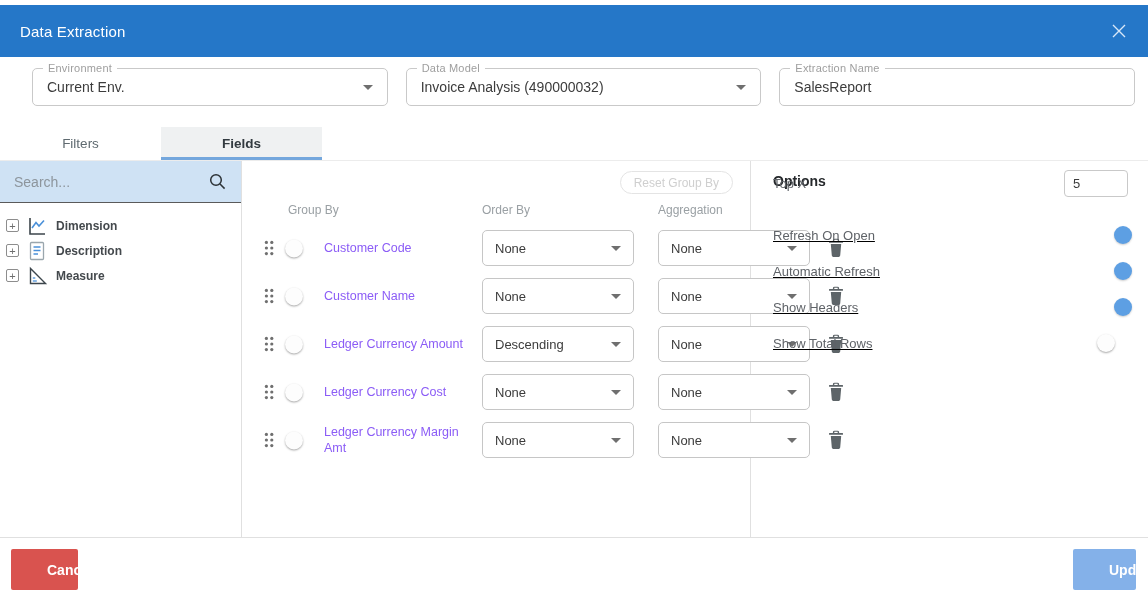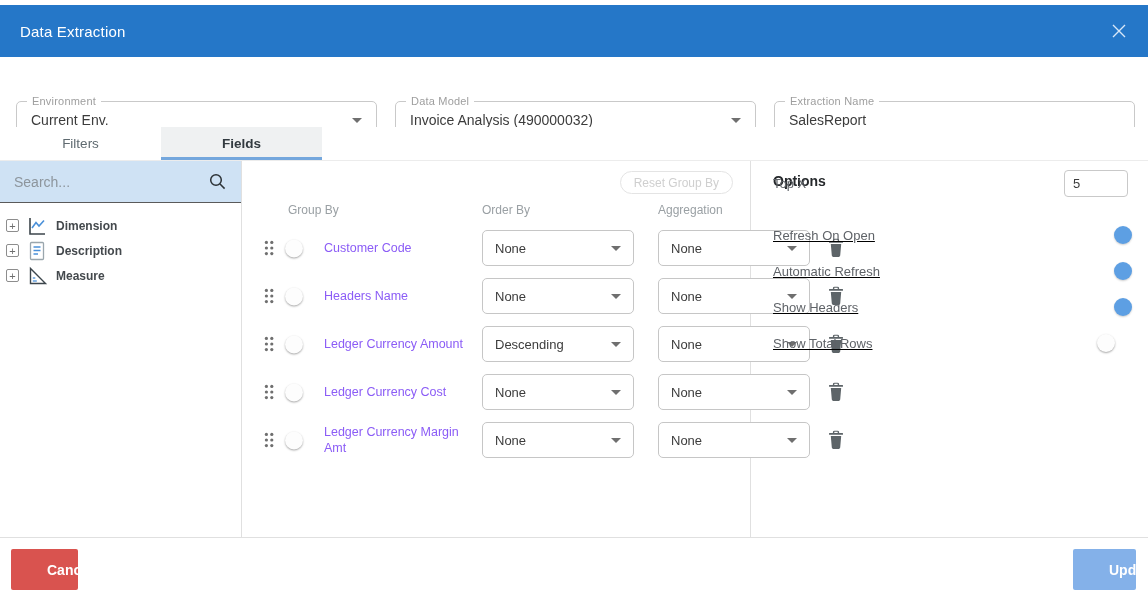--- a/index.html
+++ b/index.html
@@ -20,21 +20,21 @@
   body{font-family:"Liberation Sans",sans-serif;background:#fff;}
   .dialog{position:relative;width:1148px;height:599px;background:#fff;overflow:hidden;}
 
   
   .header{position:absolute;left:0;top:5px;width:100%;height:52px;background:var(--header-blue);
     display:flex;align-items:center;padding:0 18px 0 20px;}
   .header .title{color:#fff;font-size:15px;font-weight:500;letter-spacing:.2px;}
   .header .close{margin-left:auto;width:22px;height:22px;display:flex;align-items:center;justify-content:center;cursor:pointer;}
 
   
-  .form-row{position:absolute;left:0;top:52px;width:100%;height:75px;display:flex;gap:18px;padding:16px 13px 0 16px;margin-top:33px;}
+  .form-row{position:absolute;left:0;top:52px;width:100%;height:75px;display:flex;gap:18px;padding:16px 13px 0 32px;}
   .mat-field{position:relative;flex:1;height:38px;border:1px solid var(--field-border);border-radius:5px;
     display:flex;align-items:center;padding:0 14px;background:#fff;}
   .mat-field .flabel{position:absolute;top:-7px;left:10px;background:#fff;padding:0 5px;font-size:11px;color:#9e9e9e;letter-spacing:.2px;}
   .mat-field .fvalue{font-size:14px;color:#3c3c3c;white-space:nowrap;overflow:hidden;flex:1;border:none;outline:none;
     font-family:"Liberation Sans",sans-serif;background:transparent;}
   .caret{width:0;height:0;border-left:5px solid transparent;border-right:5px solid transparent;border-top:5px solid #6f6f6f;flex:none;}
 
   
   .tab-bar{position:absolute;left:0;top:127px;width:100%;height:34px;border-bottom:1px solid #ececec;display:flex;background:#fff;}
   .tab{width:161px;height:100%;display:flex;align-items:center;justify-content:center;font-size:13.5px;cursor:pointer;position:relative;}
@@ -237,21 +237,21 @@
                 <circle cx="7.8" cy="2.4" r="1.6" fill="#6f6f6f"></circle>
         <circle cx="2.4" cy="8" r="1.6" fill="#6f6f6f"></circle>
                 <circle cx="7.8" cy="8" r="1.6" fill="#6f6f6f"></circle>
         <circle cx="2.4" cy="13.6" r="1.6" fill="#6f6f6f"></circle>
                 <circle cx="7.8" cy="13.6" r="1.6" fill="#6f6f6f"></circle>
       </svg>
     </span>
     <span class="toggle">
       <span class="track"></span><span class="knob"></span>
     </span>
-    <span class="fname">Headers Name</span>
+    <span class="fname">Customer Name</span>
     <span class="select sel-order">
       <span class="sval">None</span>
       <span class="caret"></span>
     </span>
     <span class="select sel-agg">
       <span class="sval">None</span>
       <span class="caret"></span>
     </span>
     <span class="trash">
       <svg width="16" height="19" viewBox="0 0 16 19">

